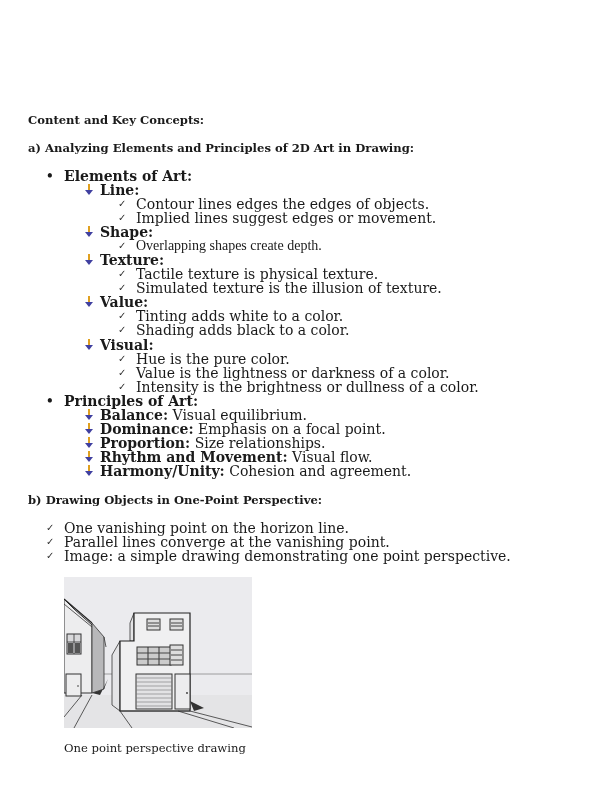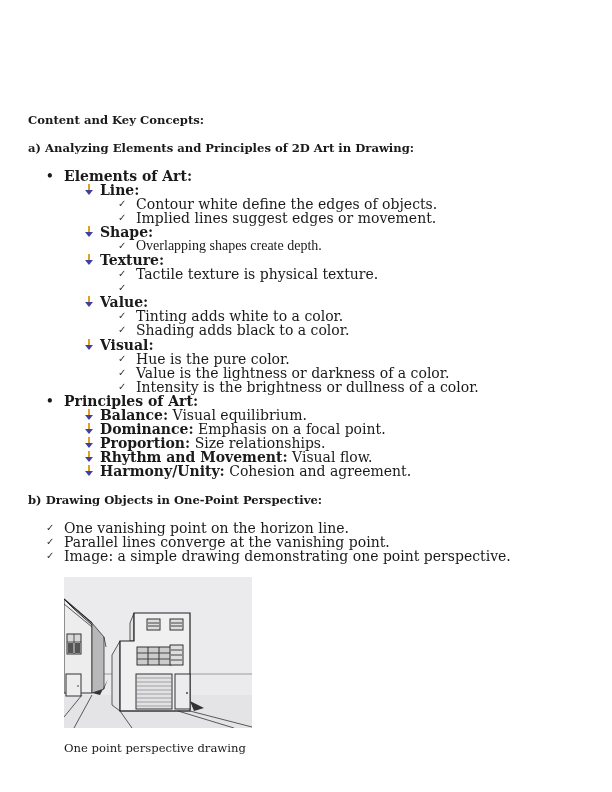--- a/index.html
+++ b/index.html
@@ -28,40 +28,41 @@
 
   <span class="bullet-dot" style="left:46px; top:128px;">•</span>
   <div class="line b" style="left:64px; top:128px;">Elements of Art:</div>
 
   <svg class="arrow" style="left:84px; top:143px;" viewBox="0 0 10 12">
       <rect x="4" y="0" width="2" height="6" fill="#e0a020"></rect>
       <polygon points="1,6 9,6 5,11" fill="#4040a0"></polygon>
     </svg>
   <div class="line b" style="left:100px; top:142px;">Line:</div>
   <span class="check" style="left:118px; top:157px;">✓</span>
-  <div class="line" style="left:136px; top:156px;">Contour white define the edges of objects.</div>
+  <div class="line" style="left:136px; top:156px;">Contour lines edges the edges of objects.</div>
   <span class="check" style="left:118px; top:171px;">✓</span>
   <div class="line" style="left:136px; top:170px;">Implied lines suggest edges or movement.</div>
 
   <svg class="arrow" style="left:84px; top:185px;" viewBox="0 0 10 12">
       <rect x="4" y="0" width="2" height="6" fill="#e0a020"></rect>
       <polygon points="1,6 9,6 5,11" fill="#4040a0"></polygon>
     </svg>
   <div class="line b" style="left:100px; top:184px;">Shape:</div>
   <span class="check" style="left:118px; top:199px;">✓</span>
   <div class="line" style="left:136px; top:198px;font-family:Liberation Serif, serif;">Overlapping shapes create depth.</div>
 
   <svg class="arrow" style="left:84px; top:213px;" viewBox="0 0 10 12">
       <rect x="4" y="0" width="2" height="6" fill="#e0a020"></rect>
       <polygon points="1,6 9,6 5,11" fill="#4040a0"></polygon>
     </svg>
   <div class="line b" style="left:100px; top:212px;">Texture:</div>
   <span class="check" style="left:118px; top:227px;">✓</span>
   <div class="line" style="left:136px; top:226px;">Tactile texture is physical texture.</div>
   <span class="check" style="left:118px; top:241px;">✓</span>
+  <div class="line" style="left:136px; top:240px;">Simulated texture is the illusion of texture.</div>
 
   <svg class="arrow" style="left:84px; top:255px;" viewBox="0 0 10 12">
       <rect x="4" y="0" width="2" height="6" fill="#e0a020"></rect>
       <polygon points="1,6 9,6 5,11" fill="#4040a0"></polygon>
     </svg>
   <div class="line b" style="left:100px; top:254px;">Value:</div>
   <span class="check" style="left:118px; top:269px;">✓</span>
   <div class="line" style="left:136px; top:268px;">Tinting adds white to a color.</div>
   <span class="check" style="left:118px; top:283px;">✓</span>
   <div class="line" style="left:136px; top:282px;">Shading adds black to a color.</div>

